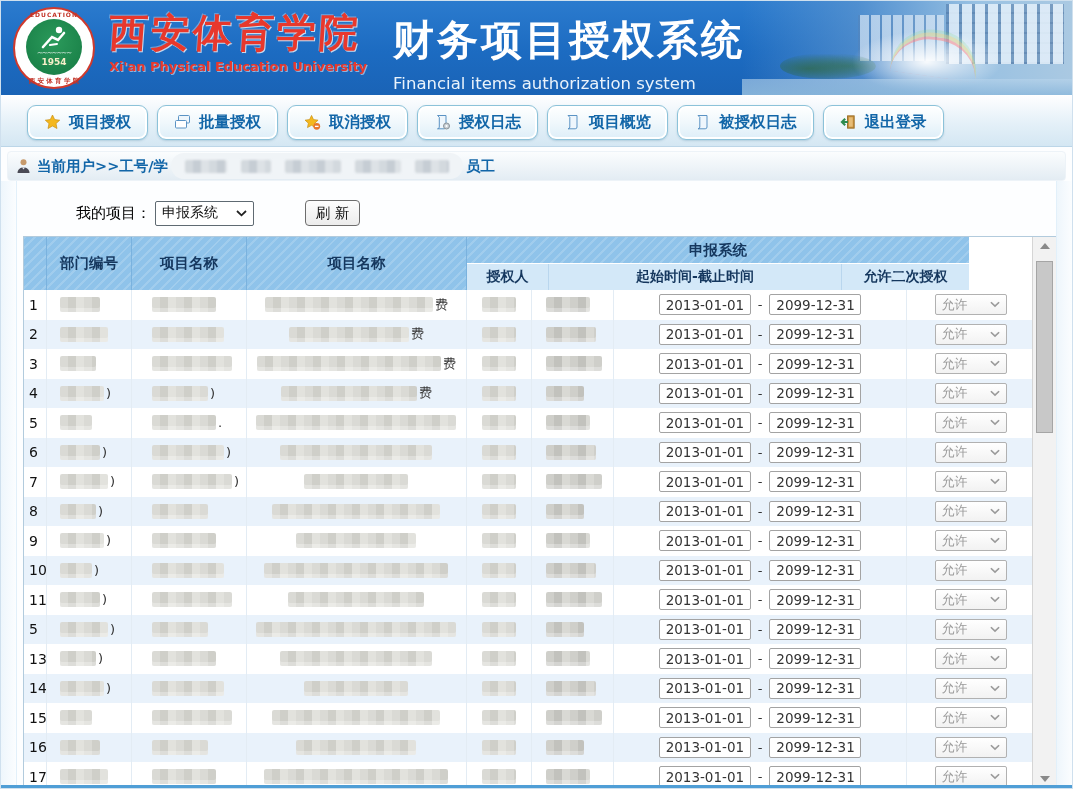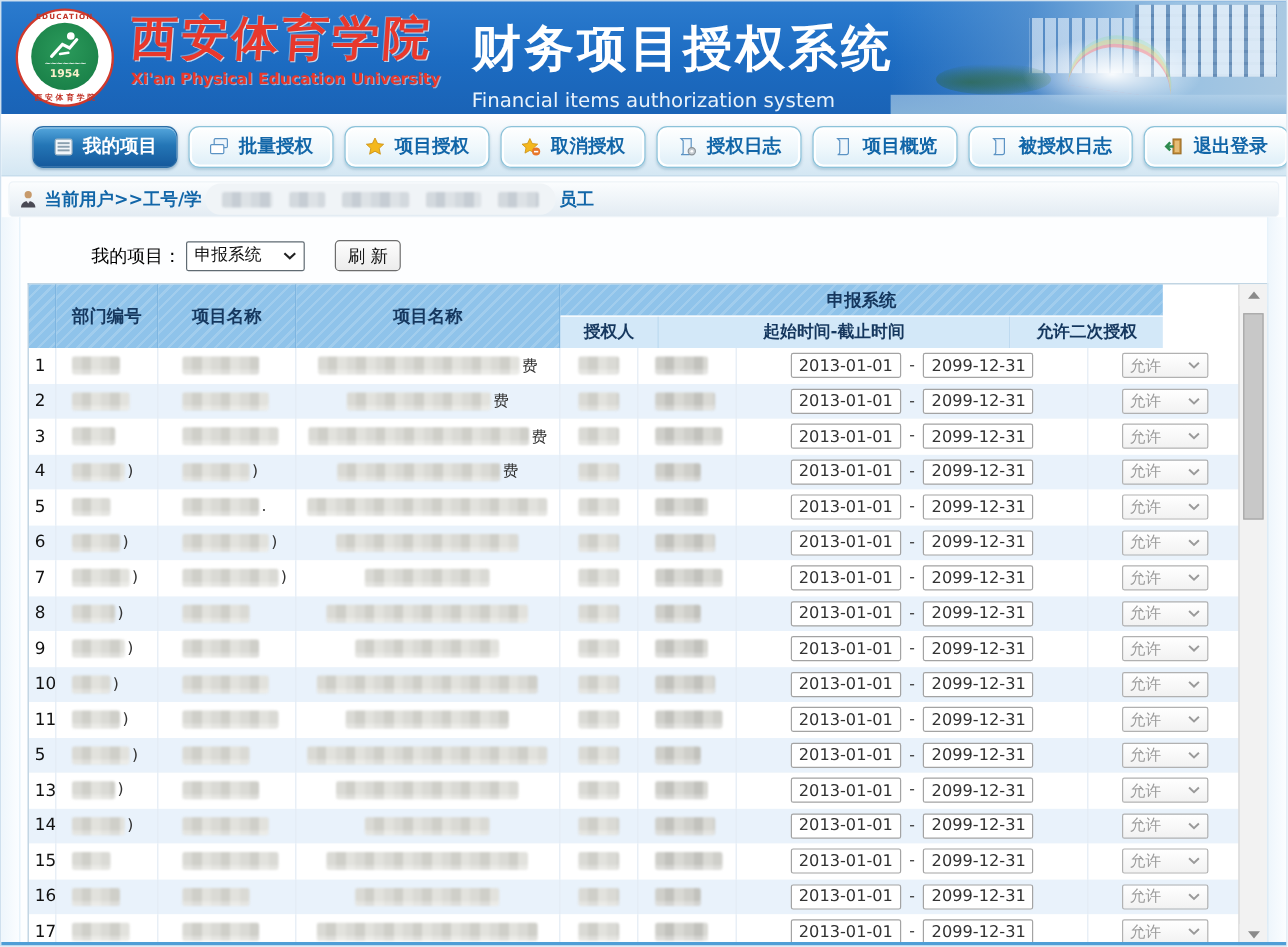--- a/index.html
+++ b/index.html
@@ -66,21 +66,21 @@
   .userbar .uicon { margin-right:6px; display:inline-flex; }
   .blur-blob { display:inline-flex; align-items:center; gap:14px; background:#f0f4f7; border-radius:13px;
     height:26px; width:292px; margin:0 3px; padding:0 14px; }
   .chip { height:13px; border-radius:2px; filter:blur(.8px);
     background:repeating-linear-gradient(90deg,#d3d9de 0 8px,#c6cdd4 8px 16px,#dde2e6 16px 24px); }
 
   
   .toolbar { position:absolute; top:199px; left:75px; display:flex; align-items:center; font-size:15px; color:#000; }
   .sysselect { display:inline-flex; align-items:center; justify-content:space-between; width:99px; height:25px;
     border:1px solid #5f6a72; border-radius:2px; background:#fff; font-size:14px; color:#111; padding:0 6px; margin-left:4px; cursor:pointer; }
-  .refresh { margin-left:25px; width:55px; height:26px; border:1px solid #6d6d6d; border-radius:4px;
+  .refresh { margin-left:51px; width:55px; height:26px; border:1px solid #6d6d6d; border-radius:4px;
     background:linear-gradient(#fdfdfd,#ececec); font-family:inherit; font-size:14.5px; color:#111; cursor:pointer; }
 
   
   .grid { position:absolute; top:235px; left:22px; width:1034px; height:551px; background:#fff;
     border:1px solid #b2cbdd; border-bottom:none; }
   .ghead { position:absolute; top:0; left:0; height:53px; display:flex; width:1010px; }
   .hcell { background:#8fc3ea; background-image:repeating-linear-gradient(135deg, rgba(255,255,255,.16) 0 2px, transparent 2px 7px);
     color:#15375e; font-weight:bold; font-size:14.5px; display:flex; align-items:center; justify-content:center;
     border-right:1px solid #7ab2de; height:53px; }
   .hright { display:flex; flex-direction:column; }
@@ -160,47 +160,36 @@
       <div class="univ-zh">西安体育学院</div>
       <div class="univ-en">Xi'an Physical Education University</div>
     </div>
     <div class="sys-title">
       <div class="title-zh">财务项目授权系统</div>
       <div class="title-en">Financial items authorization system</div>
     </div>
   </div>
 
   <div class="navbar">
-    <button class="tab active">
+    <button class="tab">
       <span class="ticon">
-        <svg width="16" height="15" viewBox="0 0 16 15">
-            <rect x="1" y="1" width="14" height="13" rx="1.5" fill="#f2f6fa" stroke="#9fb6c6"></rect>
-            <rect x="3" y="3.5" width="10" height="1.6" fill="#8aa0b0"></rect>
-            <rect x="3" y="6.5" width="10" height="1.6" fill="#8aa0b0"></rect>
-            <rect x="3" y="9.5" width="10" height="1.6" fill="#8aa0b0"></rect>
+        <svg width="17" height="16" viewBox="0 0 17 16">
+            <path d="M8.5 1l2.2 4.6 5 .6-3.7 3.4 1 4.9-4.5-2.5-4.5 2.5 1-4.9L1.3 6.2l5-.6z" fill="#f4b81e" stroke="#c98f12" stroke-width=".7"></path>
           </svg>
       </span>
-      <span>我的项目</span>
+      <span>项目授权</span>
     </button>
     <button class="tab">
       <span class="ticon">
         <svg width="17" height="16" viewBox="0 0 17 16">
             <rect x="4.5" y="1.5" width="11" height="7.5" rx="1" fill="#eef6fc" stroke="#5b93c4"></rect>
             <rect x="1.5" y="6.5" width="11" height="7.5" rx="1" fill="#ffffff" stroke="#5b93c4"></rect>
           </svg>
       </span>
       <span>批量授权</span>
-    </button>
-    <button class="tab">
-      <span class="ticon">
-        <svg width="17" height="16" viewBox="0 0 17 16">
-            <path d="M8.5 1l2.2 4.6 5 .6-3.7 3.4 1 4.9-4.5-2.5-4.5 2.5 1-4.9L1.3 6.2l5-.6z" fill="#f4b81e" stroke="#c98f12" stroke-width=".7"></path>
-          </svg>
-      </span>
-      <span>项目授权</span>
     </button>
     <button class="tab">
       <span class="ticon">
         <svg width="18" height="17" viewBox="0 0 18 17">
             <path d="M8 1l2.1 4.4 4.8.6-3.5 3.2.9 4.7L8 11.5l-4.3 2.4.9-4.7L1.1 6l4.8-.6z" fill="#f4b81e" stroke="#c98f12" stroke-width=".7"></path>
             <circle cx="13.5" cy="12.5" r="3.6" fill="#e8762a"></circle>
             <rect x="11.6" y="11.9" width="3.8" height="1.4" fill="#fff"></rect>
           </svg>
       </span>
       <span>取消授权</span>

